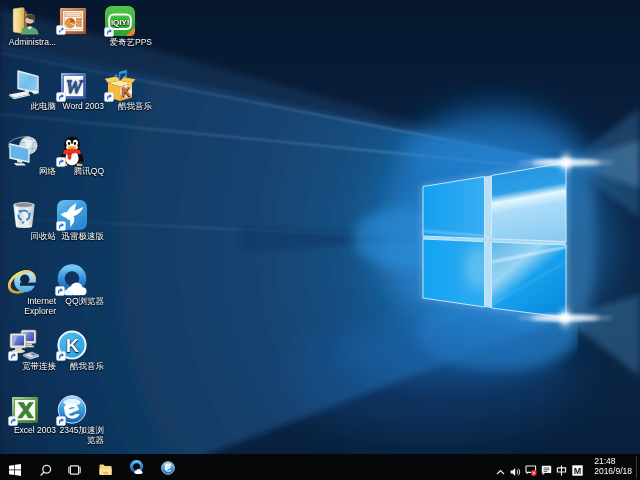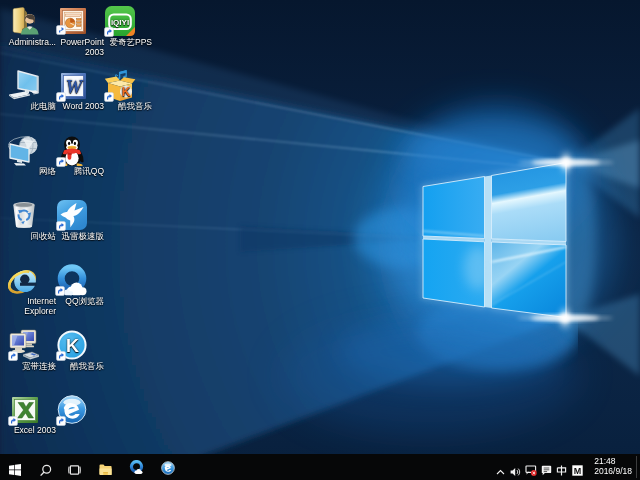--- a/index.html
+++ b/index.html
@@ -193,21 +193,20 @@
 <g fill="#e8953e" stroke="#a05a20" stroke-width="0.4">
 <rect x="20.5" y="13.5" width="4.5" height="1.8"></rect>
             <rect x="20.5" y="16.6" width="4.5" height="1.8"></rect>
             <rect x="20.5" y="19.7" width="4.5" height="1.8"></rect>
 </g>
 <g>
             <rect x="0.5" y="20.5" width="9" height="9" rx="1.6" fill="#fdfdfd" stroke="#c8d4e2" stroke-width="0.5"></rect>
             <path d="M3,27.5 L3,25.5 Q3,25.5 5.5,25.3 L5.5,22 L8,24 L5.5,26 L5.5,24.8 Q4.2,26.9 4.2,26.2 L4.2,27.5 z" fill="#2a6ad4"></path>
           </g>
         </svg>
-        <div class="lb">PowerPoint<br>2003</div>
       </div>
 <div class="ic" style="left:88px;top:5px">
         <svg width="32" height="32" viewBox="0 0 32 32">
 <defs>
             <linearGradient id="iqg" x1="0" y1="0" x2="0" y2="1">
               <stop offset="0" stop-color="#55c64b"></stop>
               <stop offset="1" stop-color="#27a42e"></stop>
             </linearGradient>
           </defs>
 <rect x="1" y="1" width="30" height="30" rx="6.5" fill="url(#iqg)"></rect>
@@ -510,20 +509,21 @@
             </linearGradient>
           </defs>
 <circle cx="16" cy="15.5" r="13.8" fill="url(#bg45)" stroke="#cfe4f4" stroke-width="1"></circle>
 <ellipse cx="16" cy="8.3" rx="8.5" ry="3.6" fill="#e9f5fd" opacity="0.95"></ellipse>
 <path d="M8.5,17.5 a8,8 0 0,0 15.2,2.6 l-4.2,0 a4.5,4.5 0 0,1 -7,0.1 l10.5,-4.5 a8,8 0 0,0 -15.3,-1.6 a4.8,4.8 0 0,1 0.8,3.4 z M12.3,15.6 a4.5,4.5 0 0,1 6.9,-1.5 z" fill="#fdfeff"></path>
 <g>
             <rect x="0.5" y="22.5" width="9" height="9" rx="1.6" fill="#fdfdfd" stroke="#c8d4e2" stroke-width="0.5"></rect>
             <path d="M3,29.5 L3,27.5 Q3,25.5 5.5,25.3 L5.5,24 L8,26 L5.5,28 L5.5,26.8 Q4.2,26.9 4.2,28.2 L4.2,29.5 z" fill="#2a6ad4"></path>
           </g>
         </svg>
+        <div class="lb">2345加速浏<br>览器</div>
       </div>
 </div>
 </div>
 <div id="bar">
 <div style="position:absolute;left:9.0px;top:7.5px;width:12px;height:12px"><svg width="12" height="12" viewBox="0 0 12 12">
 <polygon points="0,1.7 5.3,0.95 5.3,5.6 0,5.6" fill="#fff"></polygon>
 <polygon points="6,0.85 12,0 12,5.6 6,5.6" fill="#fff"></polygon>
 <polygon points="0,6.3 5.3,6.3 5.3,11 0,10.25" fill="#fff"></polygon>
 <polygon points="6,6.3 12,6.3 12,12 6,11.1" fill="#fff"></polygon>
 </svg></div>

